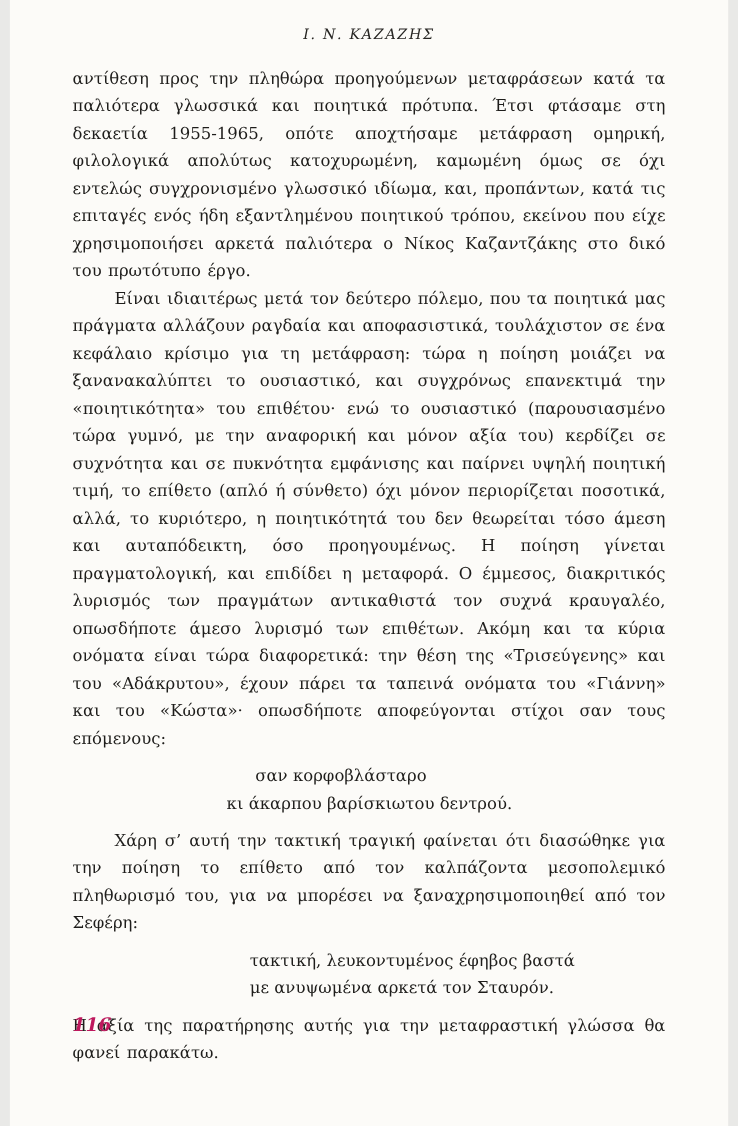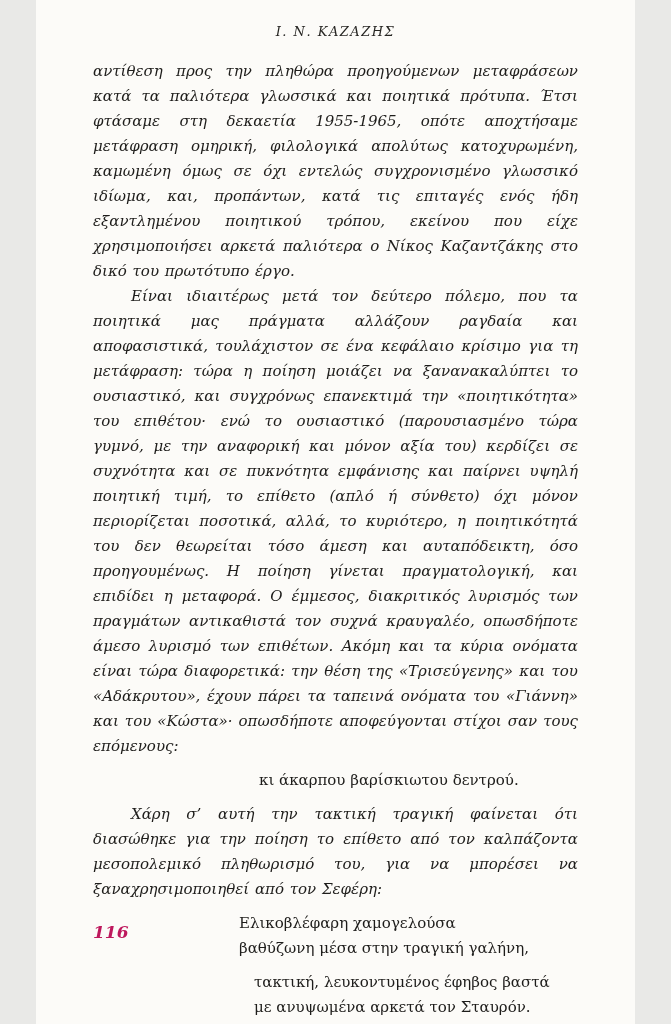--- a/index.html
+++ b/index.html
@@ -2,21 +2,21 @@
 <html lang="el"><head>
 <meta charset="utf-8">
 <style>
   html, body {
     margin: 0;
     padding: 0;
     background: #e9e9e7;
   }
   .page {
     position: relative;
-    width: 599px;
+    width: 653px;
     height: 1024px;
     margin: 0 auto;
     background: #fcfbf8;
     box-sizing: border-box;
     padding: 24px 57px 0 57px;
     font-family: "DejaVu Serif", "Liberation Serif", serif;
     color: #1e1d1b;
     overflow: hidden;
   }
   .running-head {
@@ -26,21 +26,20 @@
     letter-spacing: 1.5px;
     margin: 0 0 20px 0;
     color: #262522;
   }
   .body-text p {
     margin: 0;
     font-size: 15px;
     line-height: 25px;
     text-align: justify;
     word-spacing: 1px;
-    font-style: italic;
   }
   .body-text p.indent {
     text-indent: 38px;
   }
   .verse {
     margin: 9px 0 9px 140px;
     font-size: 15px;
     line-height: 25px;
   }
   .verse .verse-line {
@@ -71,29 +70,26 @@
 
   <div class="running-head">Ι. Ν. ΚΑΖΑΖΗΣ</div>
 
   <div class="body-text">
 
     <p>αντίθεση προς την πληθώρα προηγούμενων μεταφράσεων κατά τα παλιότερα γλωσσικά και ποιητικά πρότυπα. Έτσι φτάσαμε στη δεκαετία 1955-1965, οπότε αποχτήσαμε μετάφραση ομηρική, φιλολογικά απολύτως κατοχυρωμένη, καμωμένη όμως σε όχι εντελώς συγχρονισμένο γλωσσικό ιδίωμα, και, προπάντων, κατά τις επιταγές ενός ήδη εξαντλημένου ποιητικού τρόπου, εκείνου που είχε χρησιμοποιήσει αρκετά παλιότερα ο Νίκος Καζαντζάκης στο δικό του πρωτότυπο έργο.</p>
 
     <p class="indent">Είναι ιδιαιτέρως μετά τον δεύτερο πόλεμο, που τα ποιητικά μας πράγματα αλλάζουν ραγδαία και αποφασιστικά, τουλάχιστον σε ένα κεφάλαιο κρίσιμο για τη μετάφραση: τώρα η ποίηση μοιάζει να ξανανακαλύπτει το ουσιαστικό, και συγχρόνως επανεκτιμά την «ποιητικότητα» του επιθέτου· ενώ το ουσιαστικό (παρουσιασμένο τώρα γυμνό, με την αναφορική και μόνον αξία του) κερδίζει σε συχνότητα και σε πυκνότητα εμφάνισης και παίρνει υψηλή ποιητική τιμή, το επίθετο (απλό ή σύνθετο) όχι μόνον περιορίζεται ποσοτικά, αλλά, το κυριότερο, η ποιητικότητά του δεν θεωρείται τόσο άμεση και αυταπόδεικτη, όσο προηγουμένως. Η ποίηση γίνεται πραγματολογική, και επιδίδει η μεταφορά. Ο έμμεσος, διακριτικός λυρισμός των πραγμάτων αντικαθιστά τον συχνά κραυγαλέο, οπωσδήποτε άμεσο λυρισμό των επιθέτων. Ακόμη και τα κύρια ονόματα είναι τώρα διαφορετικά: την θέση της «Τρισεύγενης» και του «Αδάκρυτου», έχουν πάρει τα ταπεινά ονόματα του «Γιάννη» και του «Κώστα»· οπωσδήποτε αποφεύγονται στίχοι σαν τους επόμενους:</p>
 
     <div class="verse v1">
+      <div class="verse-line">σαν κορφοβλάσταρο</div>
       <div class="verse-line">κι άκαρπου βαρίσκιωτου δεντρού.</div>
     </div>
 
     <p class="indent">Χάρη σ’ αυτή την τακτική τραγική φαίνεται ότι διασώθηκε για την ποίηση το επίθετο από τον καλπάζοντα μεσοπολεμικό πληθωρισμό του, για να μπορέσει να ξαναχρησιμοποιηθεί από τον Σεφέρη:</p>
 
-    <div class="verse v2">
-      <div class="verse-line">Ελικοβλέφαρη χαμογελούσα</div>
-      <div class="verse-line">βαθύζωνη μέσα στην τραγική γαλήνη,</div>
-    </div>
 
 
     <div class="verse v3">
       <div class="verse-line">τακτική, λευκοντυμένος έφηβος βαστά</div>
       <div class="verse-line">με ανυψωμένα αρκετά τον Σταυρόν.</div>
     </div>
 
     <p>Η αξία της παρατήρησης αυτής για την μεταφραστική γλώσσα θα φανεί παρακάτω.</p>
 
   </div>

